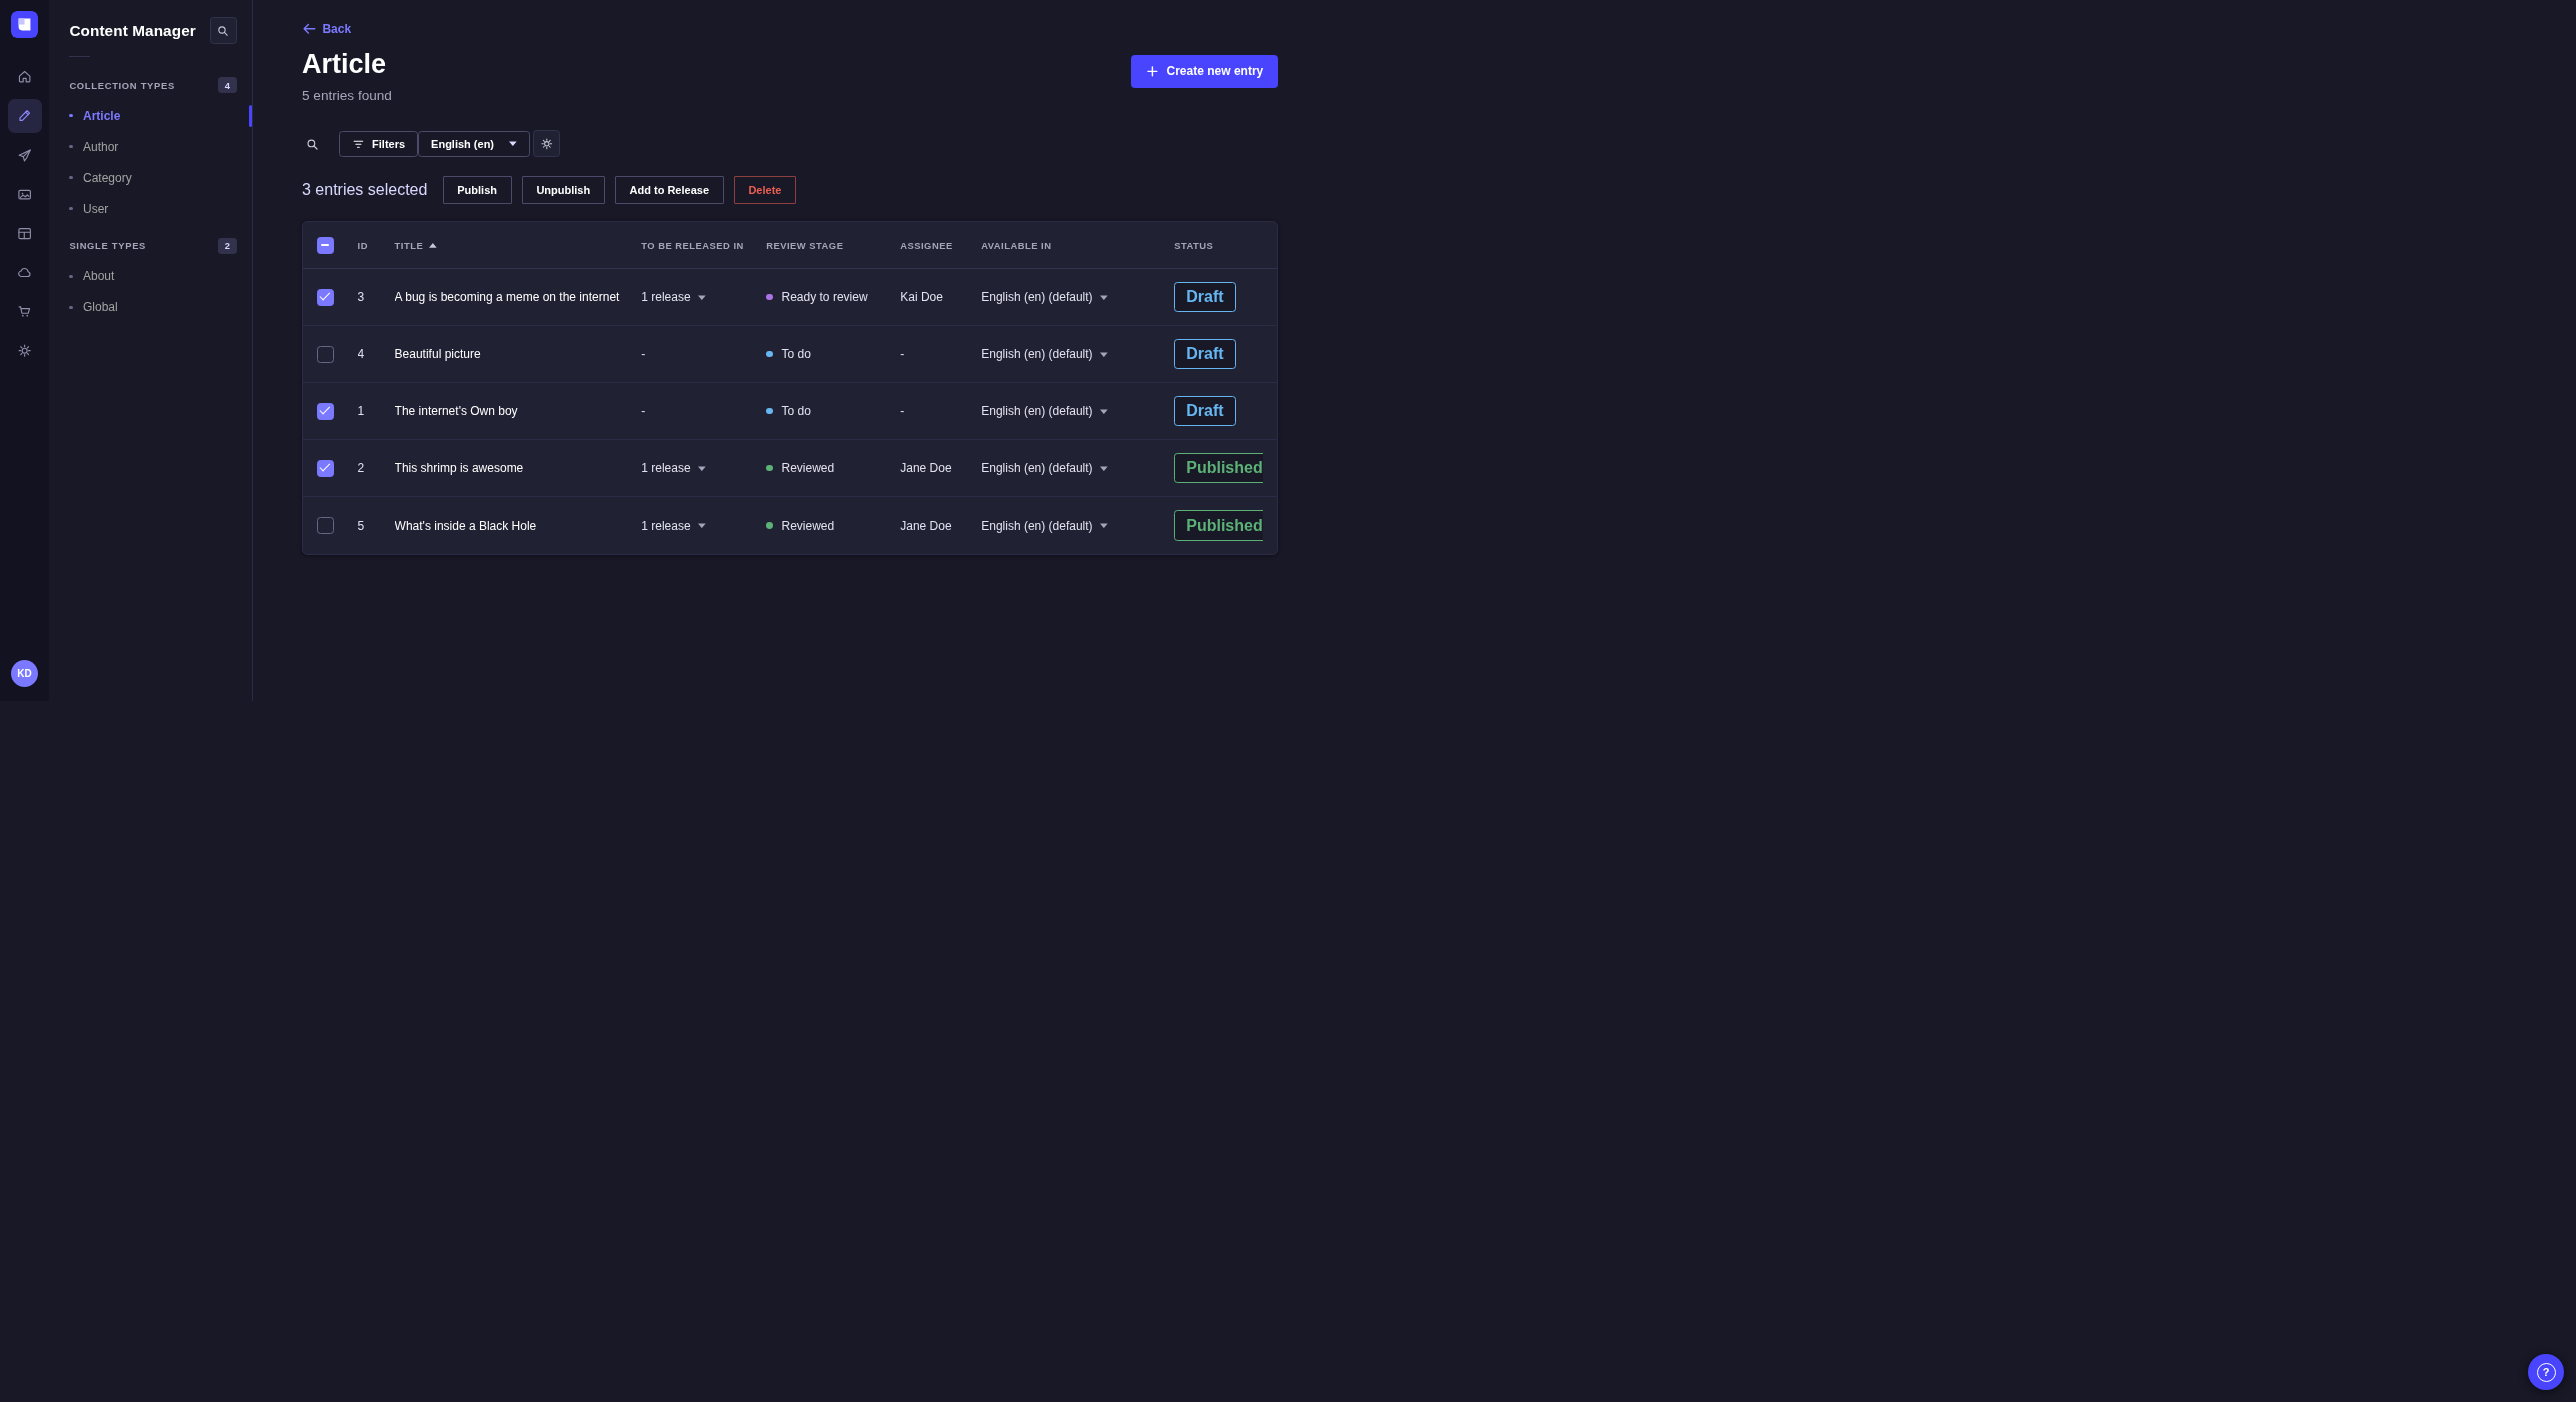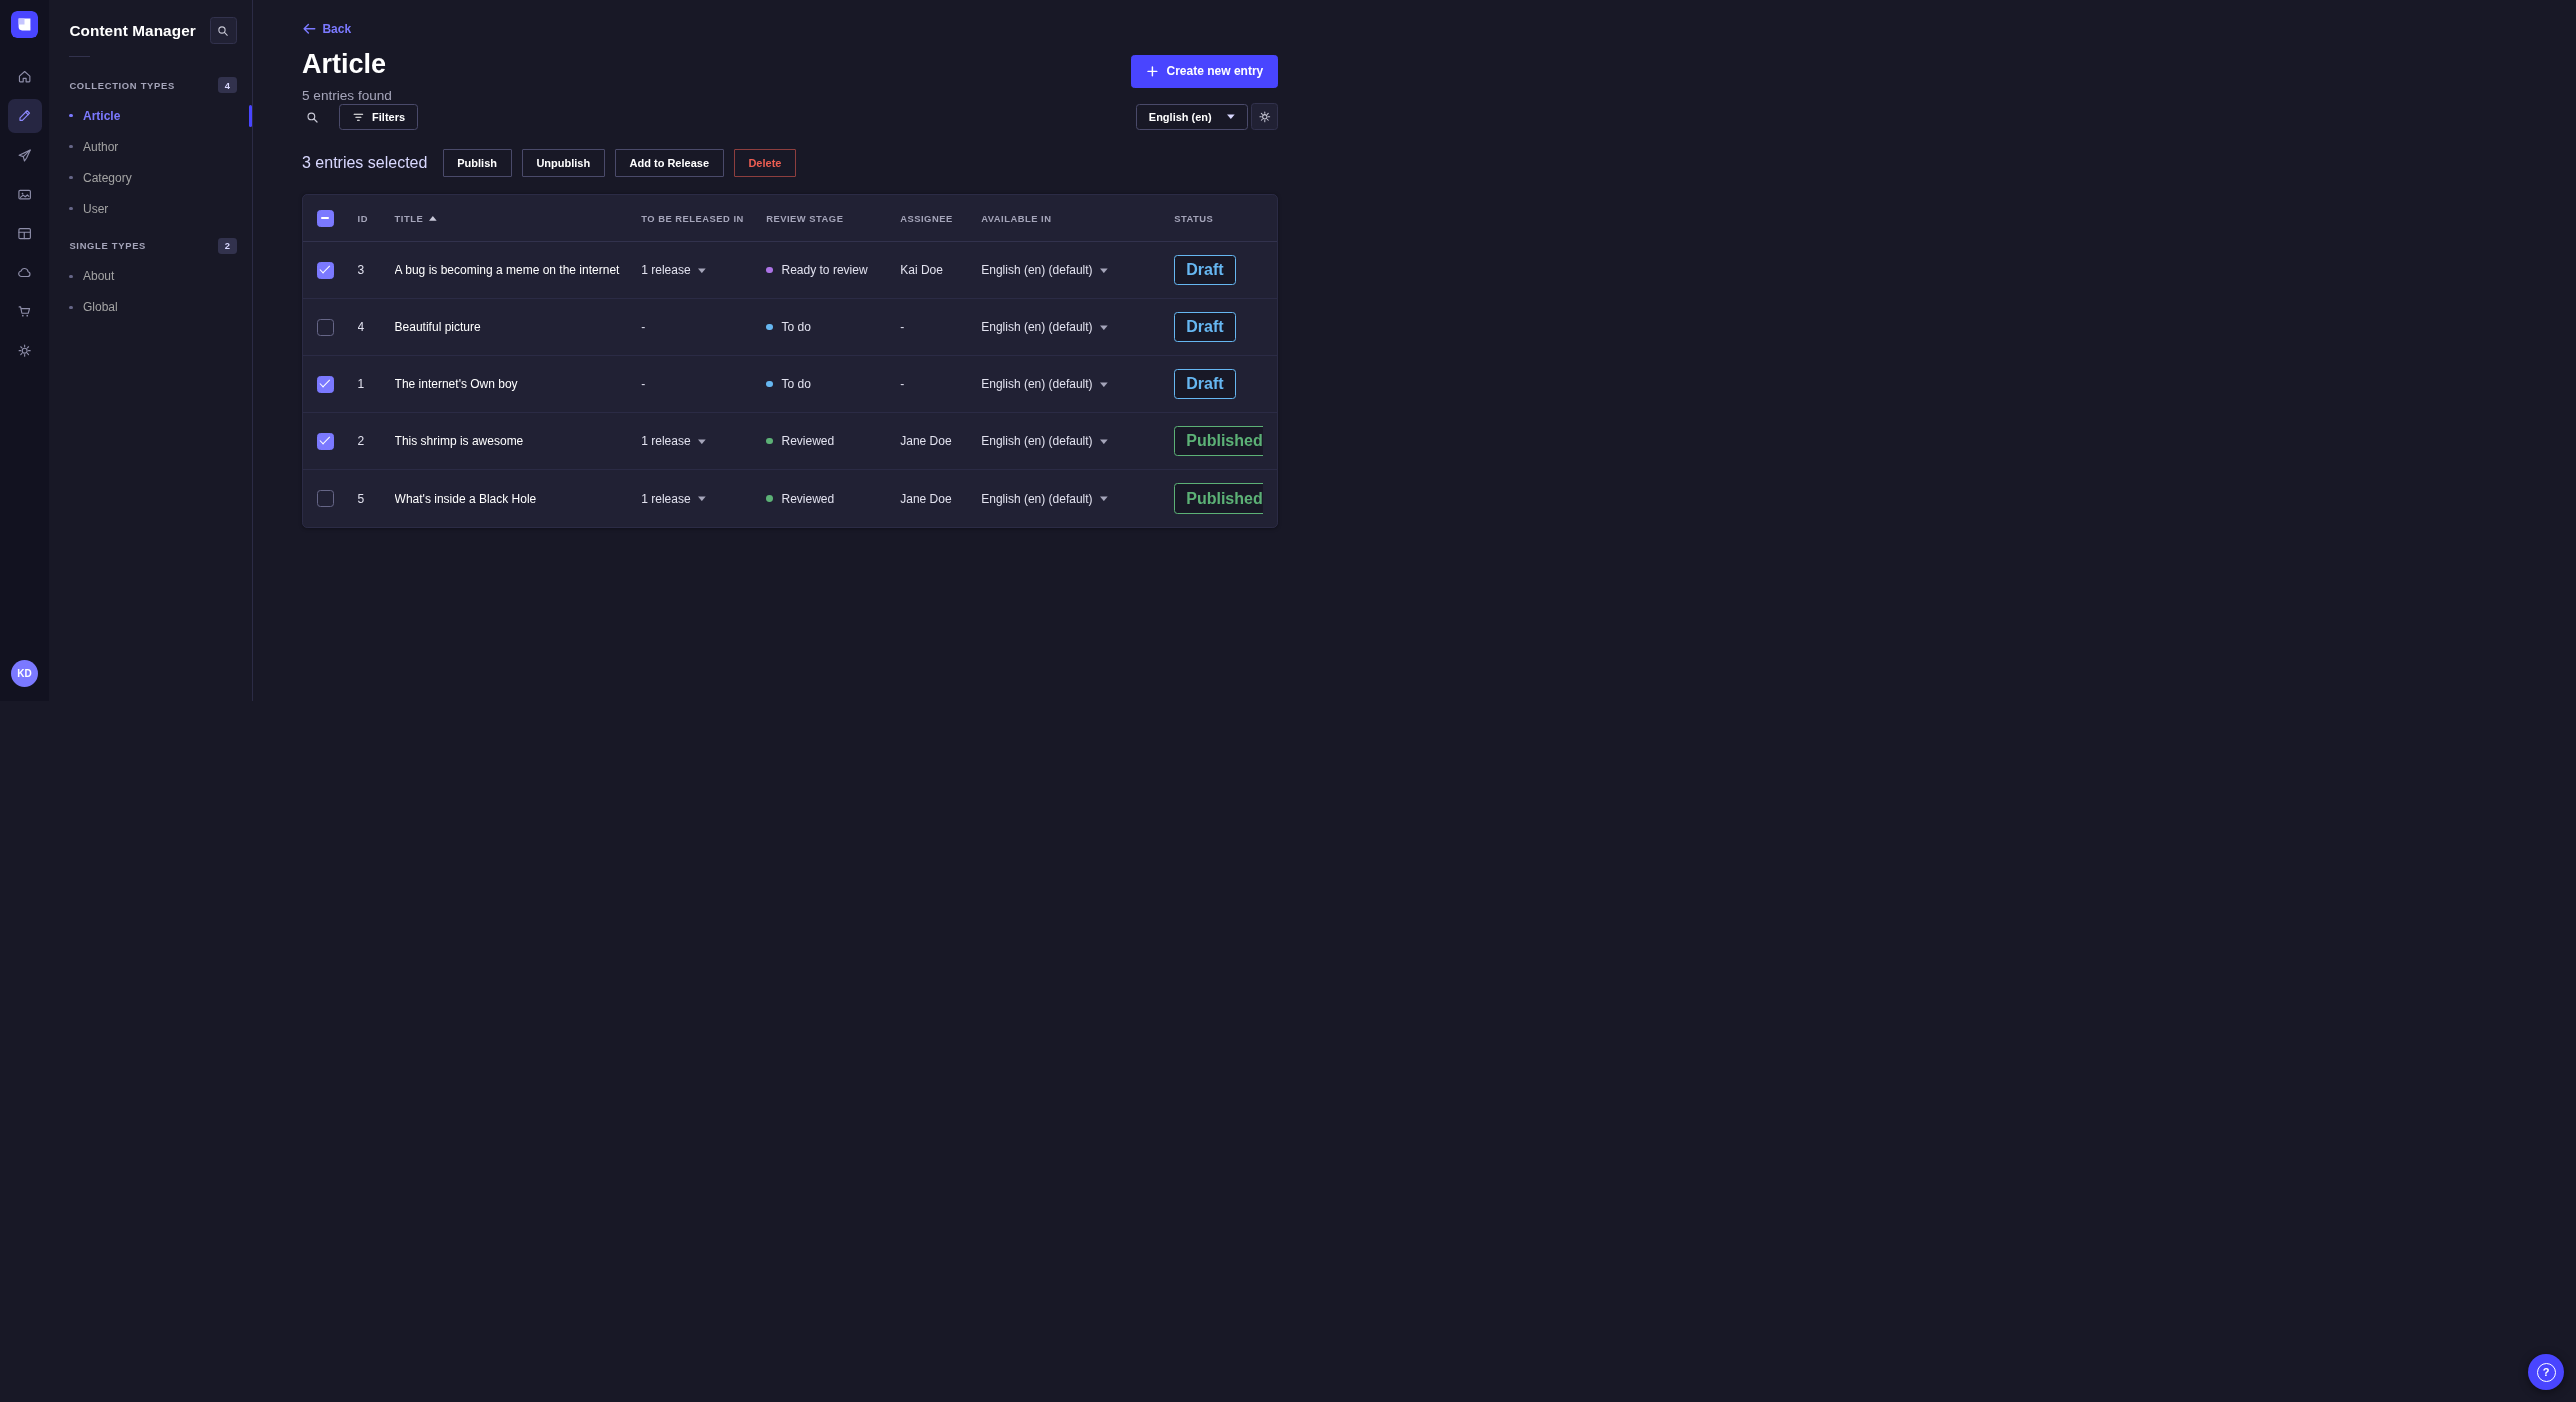--- a/index.html
+++ b/index.html
@@ -31,21 +31,21 @@
   .subnav-item.active::after{content:"";position:absolute;right:0;top:4.3px;bottom:4.3px;width:2.6px;background:#4945ff;border-radius:1.7px}
 
   
   .main{flex:1;padding:22px 10.2px 0 49px;position:relative;overflow:hidden}
   .back-link{display:inline-flex;align-items:center;gap:6.8px;color:#7b79ff;font-size:12px;font-weight:600;cursor:pointer}
   .page-head{display:flex;justify-content:space-between;align-items:flex-start;margin-top:10.2px}
   h1{font-size:27px;font-weight:700}
   .subtitle{margin-top:8.5px;font-size:13.6px;color:#a5a5ba}
   .btn-primary{display:inline-flex;align-items:center;gap:7.7px;background:#4945ff;border:0.9px solid #4945ff;color:#fff;font-size:12px;font-weight:600;padding:8.5px 13.6px;border-radius:3.4px;cursor:pointer;margin-top:6px}
 
-  .toolbar{display:flex;align-items:center;justify-content:space-between;}
+  .toolbar{display:flex;align-items:center;margin-top:27px}
   .toolbar-left{display:flex;align-items:center;gap:15.3px}
   .icon-plain{color:#c9c9d6;display:flex;cursor:pointer;padding:3.4px}
   .btn-outline{display:inline-flex;align-items:center;gap:7.7px;background:transparent;border:0.9px solid #4a4a6a;color:#fff;font-size:11px;font-weight:600;padding:6px 12px;border-radius:3.4px;cursor:pointer}
   .toolbar-right{display:flex;align-items:center;gap:3px}
 
   .selection-row{display:flex;align-items:center;gap:10.2px;margin-top:19px}
   .selection-text{font-size:16px;color:#d9d8ff;margin-right:5.1px}
   .btn-action{display:inline-flex;align-items:center;background:transparent;border:0.9px solid #4a4a6a;color:#fff;font-size:11px;font-weight:600;padding:6.8px 13.6px;border-radius:1px;cursor:pointer}
   .btn-danger{color:#ee5e52;border-color:rgba(238,94,82,.55)}
 

